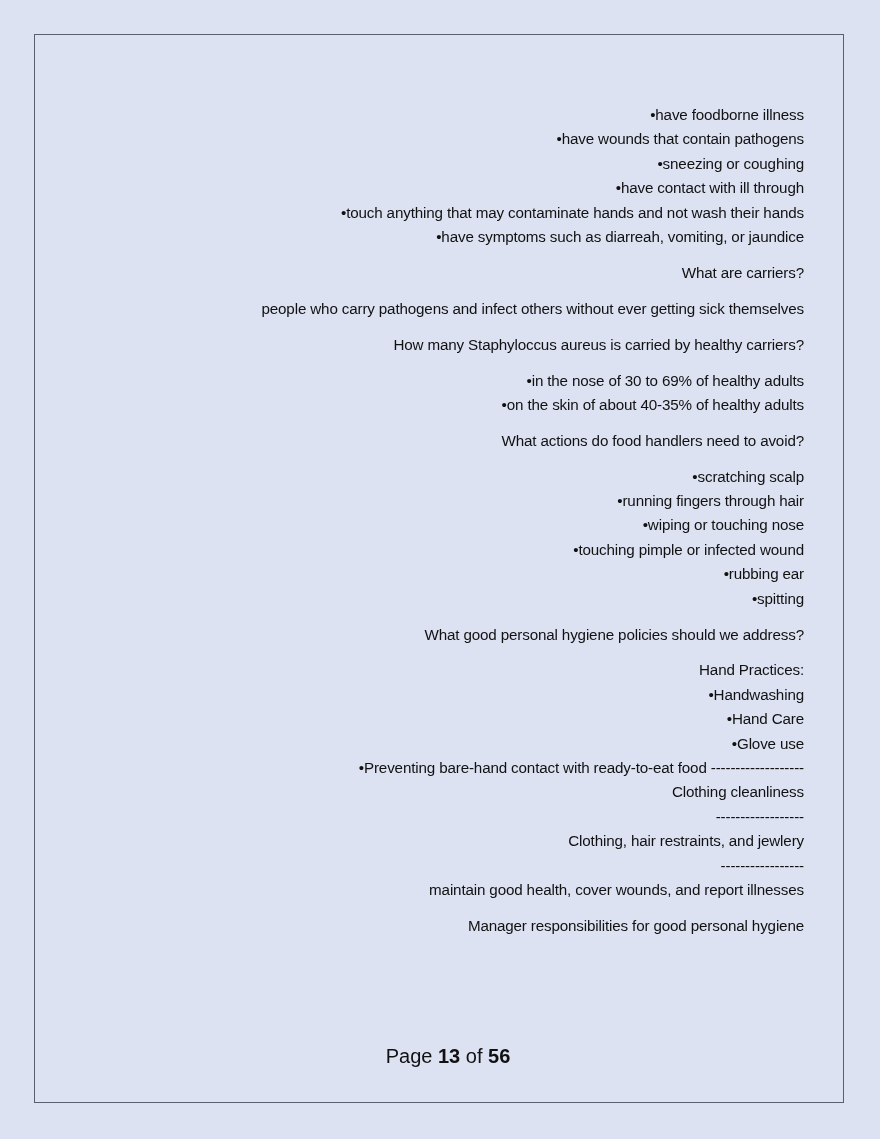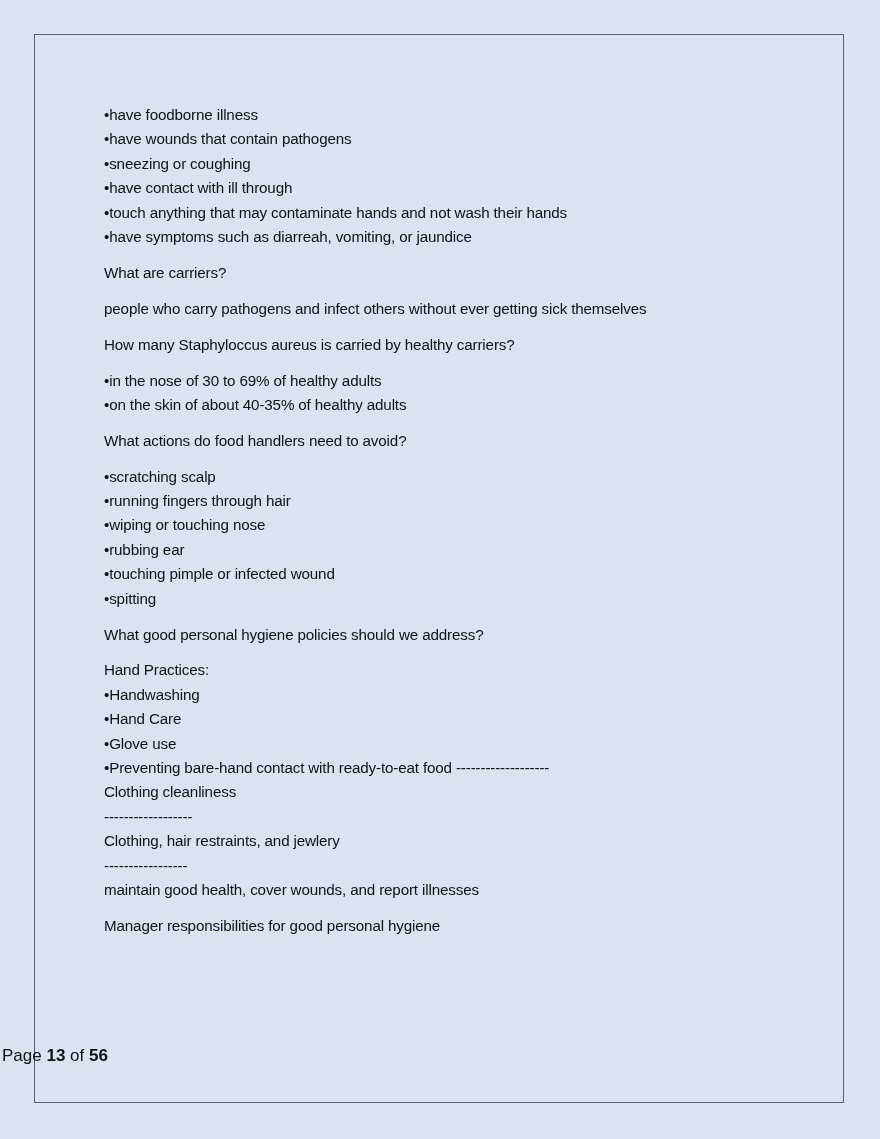--- a/index.html
+++ b/index.html
@@ -17,33 +17,34 @@
     width: 810px; height: 1069px;
     border: 1px solid #5a5f6e;
     box-sizing: border-box;
   }
   .content {
     position: absolute;
     left: 104px; top: 103px;
     width: 700px;
     font-size: 15.2px;
     letter-spacing: -0.15px;
+    text-align: right;
   }
   .line {
     height: 24.4px;
     line-height: 24.4px;
     white-space: nowrap;
   }
   .gap { height: 11.5px; }
   .footer {
     position: absolute;
-    left: 2px; right: 0;
+    left: 16px; right: 0;
     top: 1045px;
-    text-align: left;
-    font-size: 17px;
+    text-align: center;
+    font-size: 20px;
     line-height: 22px;
   }
   .footer b { font-weight: bold; }
 </style>
 </head>
 <body>
 
 <div class="page-frame"></div>
 
 <div class="content">
@@ -66,22 +67,22 @@
     <div class="line">•in the nose of 30 to 69% of healthy adults</div>
     <div class="line">•on the skin of about 40-35% of healthy adults</div>
   </div>
   <div class="gap"></div>
   <div class="line">What actions do food handlers need to avoid?</div>
   <div class="gap"></div>
   <div>
     <div class="line">•scratching scalp</div>
     <div class="line">•running fingers through hair</div>
     <div class="line">•wiping or touching nose</div>
+    <div class="line">•touching pimple or infected wound</div>
     <div class="line">•rubbing ear</div>
-    <div class="line">•touching pimple or infected wound</div>
     <div class="line">•spitting</div>
   </div>
   <div class="gap"></div>
   <div class="line">What good personal hygiene policies should we address?</div>
   <div class="gap"></div>
   <div>
     <div class="line">Hand Practices:</div>
     <div class="line">•Handwashing</div>
     <div class="line">•Hand Care</div>
     <div class="line">•Glove use</div>

